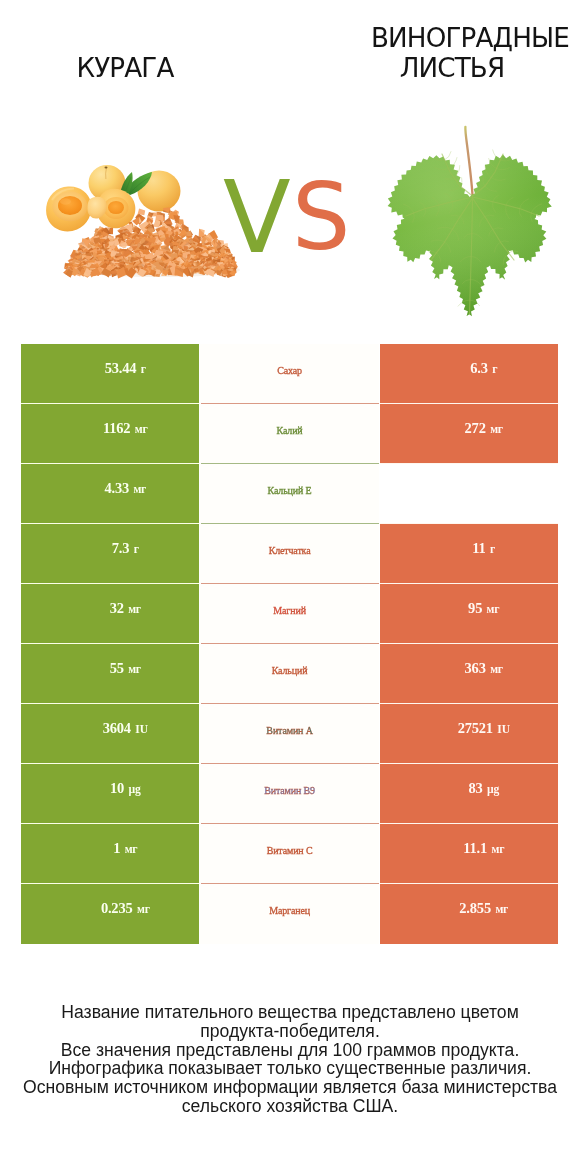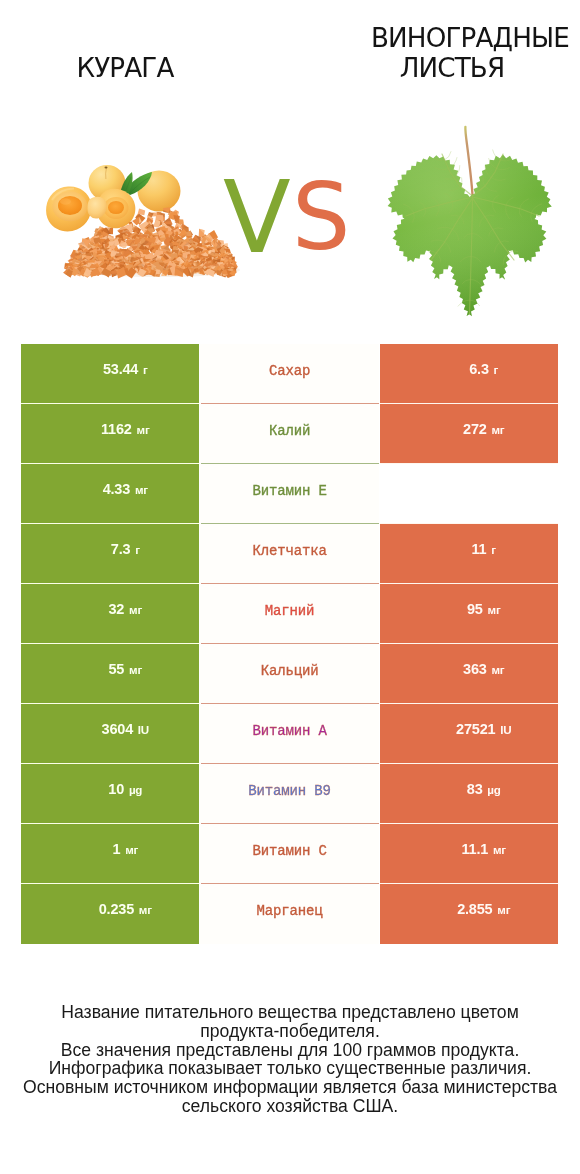--- a/index.html
+++ b/index.html
@@ -28,27 +28,27 @@
 
   
   .table{position:absolute;left:21.3px;top:343.5px;width:536.5px;}
   .row{position:relative;height:60px;}
   .cell{position:absolute;top:0;height:60px;
         display:flex;align-items:center;justify-content:center;
         box-sizing:border-box;}
   .cL{left:0;width:178px;background:#82a732;}
   .cM{left:179px;width:178.5px;background:#fffefb;}
   .cR{left:358.4px;width:178.1px;background:#e06e49;}
-  .val{font-family:Liberation Sans, sans-serif;
+  .val{font-family:Liberation Serif, serif;
        font-size:14.5px;font-weight:700;color:#fbfff0;white-space:nowrap;
        letter-spacing:-0.2px;transform:translateY(-5px);margin-left:30px;}
   .cR .val{color:#fff9f4;}
   .val .u{font-size:11.6px;font-weight:700;margin-left:1px;}
-  .lbl{font-family:Liberation Mono, monospace;
-       font-size:14px;font-weight:400;white-space:nowrap;
+  .lbl{font-family:Liberation Serif, serif;
+       font-size:10px;font-weight:400;white-space:nowrap;
        letter-spacing:-0.15px;transform:translateY(-3px);}
   .sep{position:absolute;height:1px;}
   .sepM{left:179.6px;width:178.3px;}
   .sepL{left:0;width:178px;background:#fbffe8;}
   .sepR{left:358.4px;width:178.1px;background:#fff7ef;}
 
   
   .footer{position:absolute;left:0;top:1003px;width:580px;text-align:center;
           font-size:17.6px;line-height:18.8px;color:#1a1a1a;}
 </style>
@@ -1792,21 +1792,21 @@
         </div>
       </div>
       <div class="sep sepL" style="top: 119.5px;"></div>
       <div class="sep sepM" style="top: 119.5px; background: rgb(111, 143, 60); opacity: 0.62;"></div>
       <div class="sep sepR" style="top: 119.5px;"></div>
       <div class="row">
         <div class="cell cL">
           <span class="val">4.33 <span class="u">мг</span></span>
         </div>
         <div class="cell cM">
-          <span class="lbl" style="color:#6f8f3c;-webkit-text-stroke:0.35px #6f8f3c">Витамин E</span>
+          <span class="lbl" style="color:#6f8f3c;-webkit-text-stroke:0.35px #6f8f3c">Кальций E</span>
         </div>
       </div>
       <div class="sep sepL" style="top: 179.5px;"></div>
       <div class="sep sepM" style="top: 179.5px; background: rgb(111, 143, 60); opacity: 0.62;"></div>
       <div class="sep sepR" style="top: 179.5px;"></div>
       <div class="row">
         <div class="cell cL">
           <span class="val">7.3 <span class="u">г</span></span>
         </div>
         <div class="cell cM">
@@ -1845,21 +1845,21 @@
         </div>
       </div>
       <div class="sep sepL" style="top: 359.5px;"></div>
       <div class="sep sepM" style="top: 359.5px; background: rgb(196, 92, 60); opacity: 0.62;"></div>
       <div class="sep sepR" style="top: 359.5px;"></div>
       <div class="row">
         <div class="cell cL">
           <span class="val">3604 <span class="u">IU</span></span>
         </div>
         <div class="cell cM">
-          <span class="lbl" style="color:#a21caf;-webkit-text-stroke:0.35px #c45c3c">Витамин A</span>
+          <span class="lbl" style="color:#0f766e;-webkit-text-stroke:0.35px #c45c3c">Витамин A</span>
         </div>
         <div class="cell cR">
           <span class="val">27521 <span class="u">IU</span></span>
         </div>
       </div>
       <div class="sep sepL" style="top: 419.5px;"></div>
       <div class="sep sepM" style="top: 419.5px; background: rgb(196, 92, 60); opacity: 0.62;"></div>
       <div class="sep sepR" style="top: 419.5px;"></div>
       <div class="row">
         <div class="cell cL">

